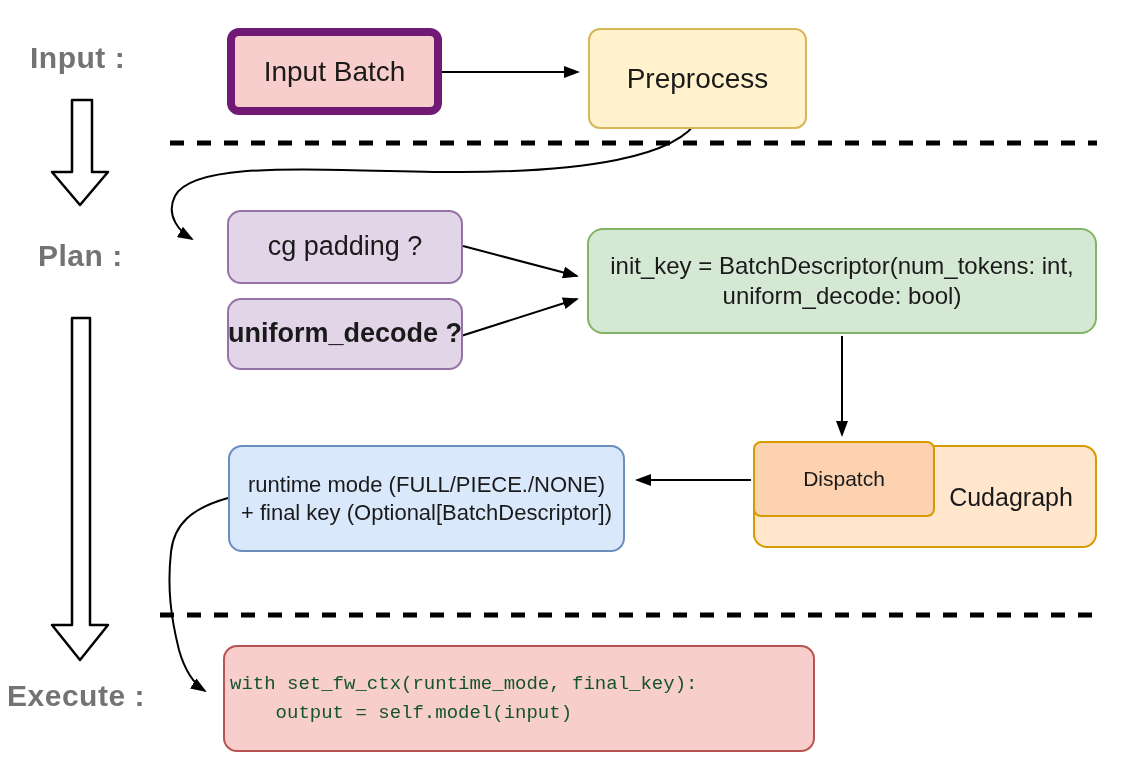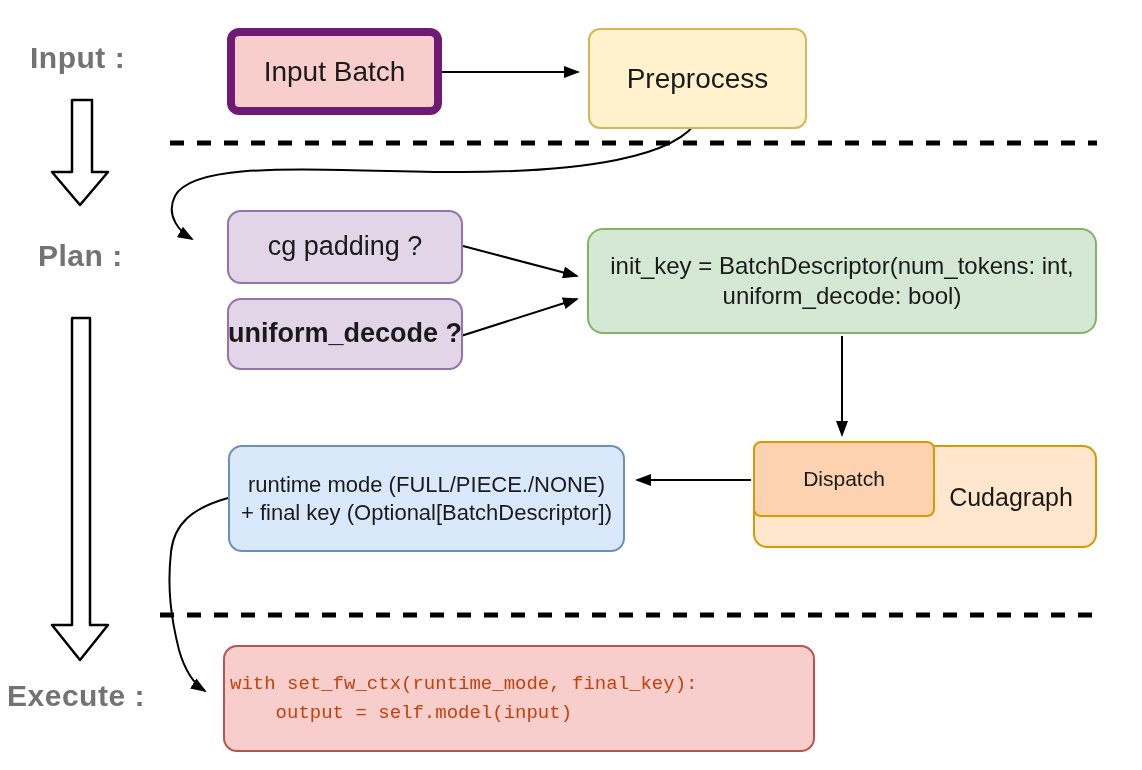--- a/index.html
+++ b/index.html
@@ -47,21 +47,21 @@
                         flex-direction: row; justify-content: flex-end; }
   .n-cudagraph .label-wrap { width:168px; line-height:32px; }
   .n-dispatch         { left:753px; top:441px; width:182px; height:76px;  background:#FCD2B0; border:2px solid #D79B00; font-size:21px; border-radius:8px; }
   .n-runtime          { left:228px; top:445px; width:397px; height:107px; background:#DAE8FC; border:2px solid #6C8EBF; font-size:22px; border-radius:14px; line-height:28px; }
   .n-execute-code     { left:223px; top:645px; width:592px; height:107px; background:#F8CECC; border:2px solid #B85450; border-radius:14px;
                         align-items: flex-start; justify-content: center; }
   .n-execute-code .code {
     font-family: "Liberation Mono", "DejaVu Sans Mono", monospace;
     font-size: 19px;
     line-height: 29px;
-    color: #c2410c;
+    color: #14532d;
     white-space: pre;
     padding-left: 5px;
     text-align: left;
   }
 </style>
 </head>
 <body>
 
 <div class="canvas">
 

